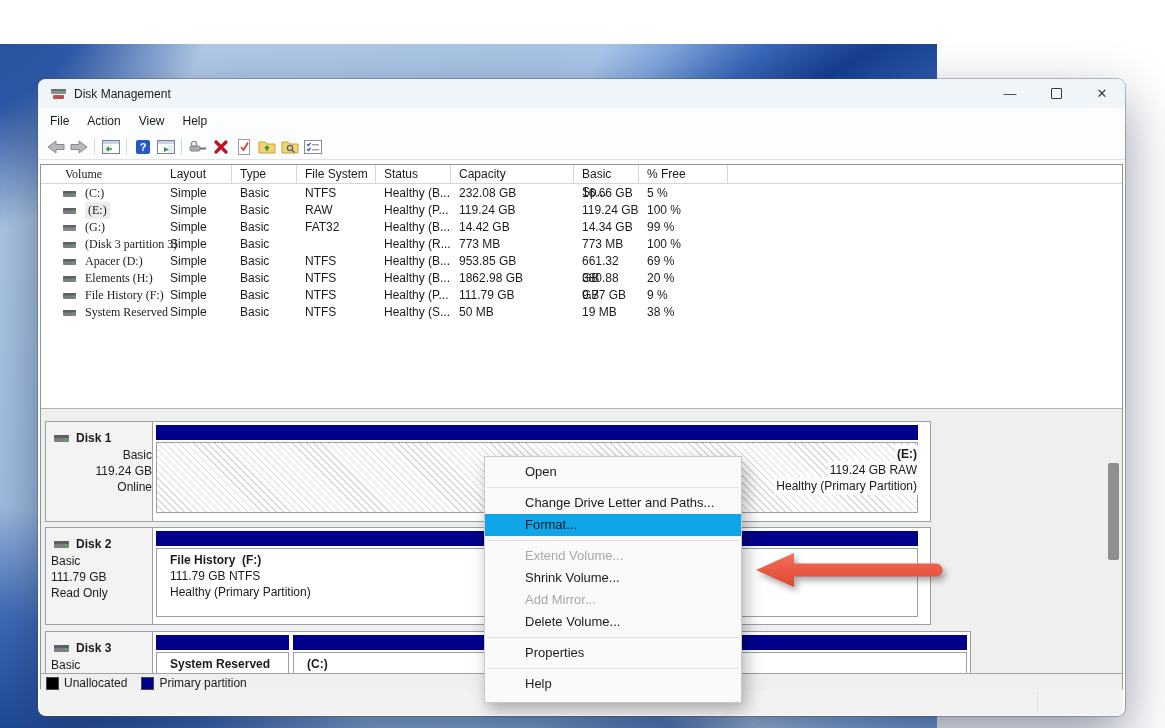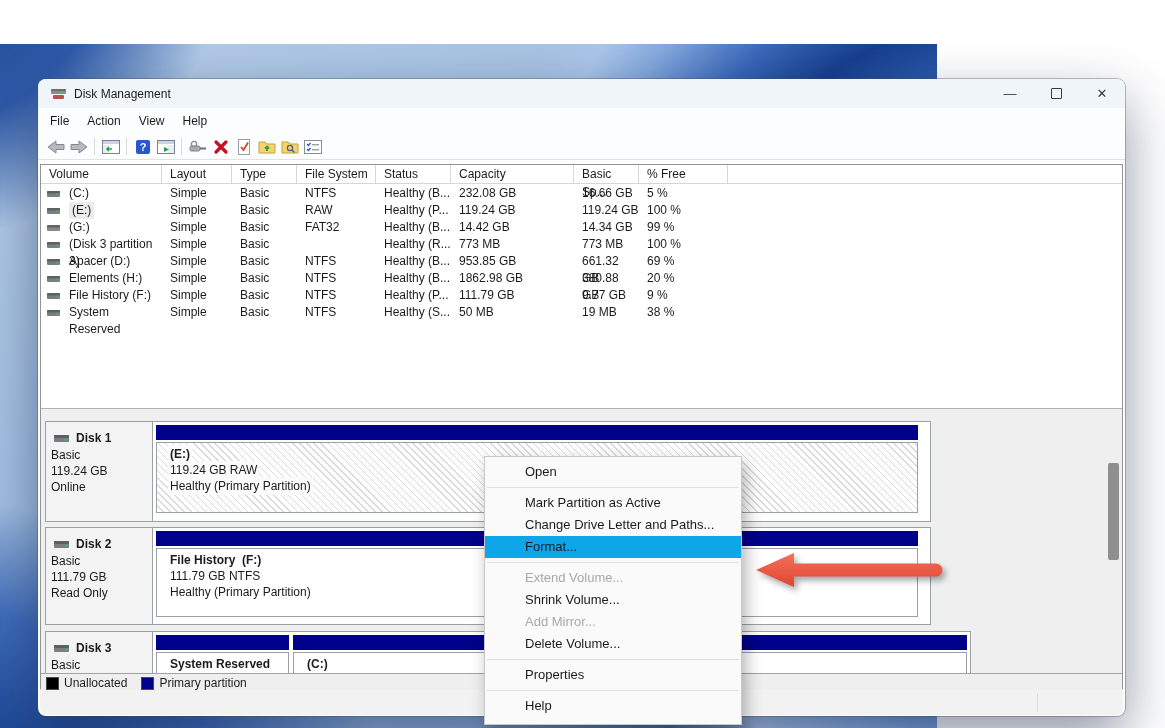--- a/index.html
+++ b/index.html
@@ -27,35 +27,35 @@
   .toolbar{position:absolute;left:0;top:55px;right:0;height:25px;background:#fbfdfe;
     border-bottom:1px solid #e2e2e2;display:flex;align-items:center;padding-left:6px;}
   .tbtn{width:23px;height:21px;display:flex;align-items:center;justify-content:center;}
   .tsep{width:1px;height:17px;background:#d8d8d8;margin:0 4px;}
   
   .view{position:absolute;left:2px;top:85px;width:1083px;height:527px;border:1px solid #8f9499;
     box-sizing:border-box;background:#fff;overflow:hidden;}
   .thead{position:absolute;left:0;top:0;right:0;height:18px;border-bottom:1px solid #d6d6d6;}
   .hcell{position:absolute;top:0;height:18px;line-height:18px;padding-left:8px;
     border-right:1px solid #d6d6d6;box-sizing:border-box;background:#fff;}
-  .c0{left:0;width:121px;} .c1{left:121px;width:70px;} .c2{left:191px;width:65px;}
+  .c0{left:16px;width:121px;font-family:Liberation Serif, serif;} .c1{left:121px;width:70px;} .c2{left:191px;width:65px;}
   .c3{left:256px;width:79px;} .c4{left:335px;width:75px;} .c5{left:410px;width:123px;}
   .c6{left:533px;width:65px;} .c7{left:598px;width:89px;} .c8{left:687px;right:0;border-right:none;}
   .tbody{position:absolute;left:0;top:20px;right:0;}
   .trow{position:relative;height:17px;}
   .bcell{position:absolute;top:0;height:17px;line-height:17px;padding-left:8px;box-sizing:border-box;}
   .vol-ico{position:absolute;left:6px;top:5px;}
   .vtext{position:absolute;left:28px;top:0;line-height:17px;}
   .vtext.sel{background:#ececec;padding:0 3px;}
   .splitter{position:absolute;left:0;top:243px;right:0;height:7px;background:#efefef;
     border-top:1px solid #b3b3b3;}
   .graph{position:absolute;left:0;top:250px;right:0;bottom:0;background:#efefef;overflow:hidden;}
   
   .disk-row{position:absolute;background:#fff;border:1px solid #9aa0a6;box-sizing:border-box;}
-  .d1{left:4px;top:6px;width:886px;height:101px;}
+  .d1{left:4px;top:6px;width:886px;height:101px;text-align:right;}
   .d2{left:4px;top:112px;width:886px;height:98px;}
   .d3{left:4px;top:216px;width:926px;height:92px;}
   .dlabel{position:absolute;left:0;top:0;bottom:0;width:106px;background:#f3f3f3;
     border-right:1px solid #9aa0a6;}
   .dname{display:flex;align-items:center;gap:6px;padding:9px 0 2px 8px;font-weight:bold;}
   .dline{padding-left:5px;line-height:16px;}
   .pcell{position:absolute;}
   .p-d1{left:110px;right:12px;top:3px;bottom:8px;}
   .p-d2{left:110px;right:12px;top:3px;bottom:7px;}
   .p-d3a{left:110px;width:133px;top:3px;bottom:2px;}
@@ -446,21 +446,20 @@
     </div>
 
     <div class="statusbar">
       <div class="sdiv"></div>
     </div>
   </div>
 
   <div class="cmenu">
     <div class="mi">Open</div>
     <div class="msep"></div>
-    <div class="mi">Mark Partition as Active</div>
     <div class="mi">Change Drive Letter and Paths...</div>
     <div class="mi hl">Format...</div>
     <div class="msep"></div>
     <div class="mi dis">Extend Volume...</div>
     <div class="mi">Shrink Volume...</div>
     <div class="mi dis">Add Mirror...</div>
     <div class="mi">Delete Volume...</div>
     <div class="msep"></div>
     <div class="mi">Properties</div>
     <div class="msep"></div>

